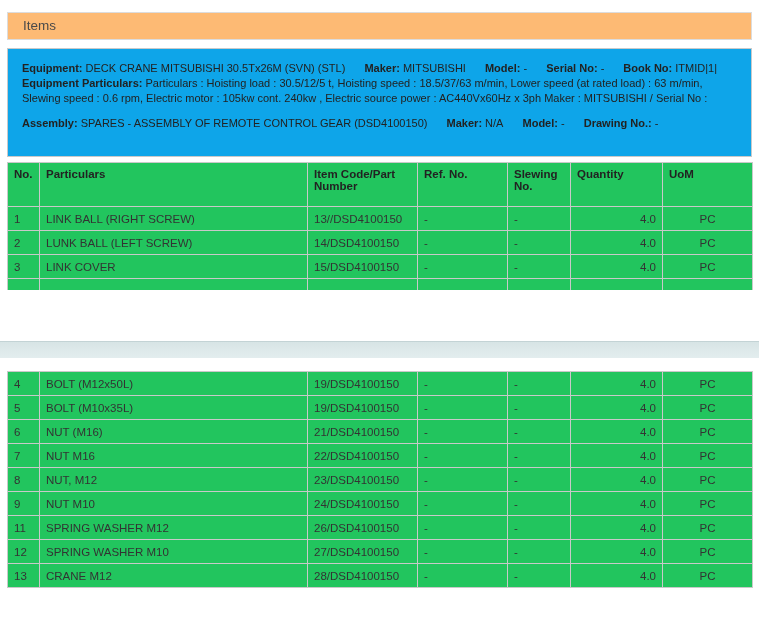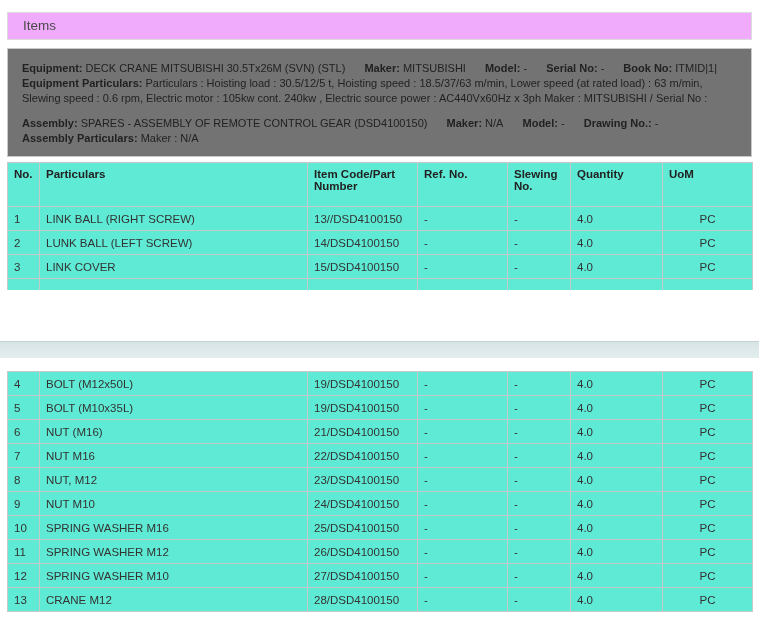--- a/index.html
+++ b/index.html
@@ -4,56 +4,56 @@
 <style>
   html,body{margin:0;padding:0;}
   body{
     width:759px;height:622px;position:relative;overflow:hidden;
     background:#ffffff;color:#333;
     font-family:"Liberation Sans","DejaVu Sans",sans-serif;
   }
   
   .items-bar{
     position:absolute;left:7px;top:12px;width:745px;height:28px;
-    box-sizing:border-box;background:#f0abfc;border:1px solid #dcdcdc;
+    box-sizing:border-box;background:#fdba74;border:1px solid #dcdcdc;
     line-height:26px;padding-left:15px;font-size:13.5px;color:#4a4a4a;
   }
   
   .info-box{
     position:absolute;left:7px;top:48px;width:745px;height:109px;
-    box-sizing:border-box;border:1px solid #c9c9c9;background:#737373;
+    box-sizing:border-box;border:1px solid #c9c9c9;background:#0ea5e9;
     padding:12px 14px;font-size:11px;line-height:15px;color:#222;
   }
   .info-box .lbl{font-weight:bold;}
   .pair{margin-right:16px;white-space:nowrap;}
   .assembly-block{margin-top:10px;}
   
   table.items{
     position:absolute;left:7px;width:745px;table-layout:fixed;
-    border-collapse:collapse;font-size:11.5px;color:#333;background:#5eead4;
+    border-collapse:collapse;font-size:11.5px;color:#333;background:#22c55e;
   }
   table.items th,table.items td{
     border:1px solid #c9c9c9;padding:0 6px;overflow:hidden;white-space:nowrap;
   }
   table.items th{
     font-size:11.5px;font-weight:bold;text-align:left;vertical-align:top;
     padding-top:5px;height:38px;color:#222;white-space:normal;
   }
   table.items td{height:23px;vertical-align:middle;}
   .tbl-top{top:162px;}
   .tbl-top-clip{
     position:absolute;left:0;top:0;width:759px;height:290px;overflow:hidden;
   }
   .tbl-bottom{top:371px;}
   col.c-no{width:32px;} col.c-desc{width:268px;} col.c-item{width:110px;}
   col.c-ref{width:90px;} col.c-drw{width:63px;} col.c-qty{width:92px;}
   col.c-uom{width:90px;}
   td.no,th.no{padding-left:4px;}
   td.desc{padding-left:7px;}
-  td.qty{padding-right:8px;}
+  td.qty{text-align:right;padding-right:8px;}
   th.uom,td.uom{text-align:center;}
   tr.clipped td{height:22px;}
   
   .divider-band{
     position:absolute;left:0;top:341px;width:759px;height:16px;
     background:linear-gradient(180deg,#d7e4e5 0%,#dfeaeb 60%,#e3edee 100%);
     border-top:1px solid #c3d3d5;
   }
 </style>
 </head>
@@ -77,24 +77,20 @@
       <span>Particulars : Hoisting load : 30.5/12/5 t, Hoisting speed : 18.5/37/63 m/min, Lower speed (at rated load) : 63 m/min, Slewing speed : 0.6 rpm, Electric motor : 105kw cont. 240kw , Electric source power : AC440Vx60Hz x 3ph Maker : MITSUBISHI / Serial No :</span>
     </div>
   </div>
   <div class="assembly-block">
     <div>
       <span class="pair"><span class="lbl">Assembly:</span> <span>SPARES - ASSEMBLY OF REMOTE CONTROL GEAR (DSD4100150)</span></span>
       <span class="pair"><span class="lbl">Maker:</span> <span>N/A</span></span>
       <span class="pair"><span class="lbl">Model:</span> <span>-</span></span>
       <span class="pair"><span class="lbl">Drawing No.:</span> <span>-</span></span>
     </div>
-    <div>
-      <span class="lbl">Assembly Particulars:</span>
-      <span>Maker : N/A</span>
-    </div>
   </div>
 </div>
 
 <div class="tbl-top-clip">
   <table class="items tbl-top">
     <colgroup>
       <col class="c-no">
         <col class="c-desc">
         <col class="c-item">
         <col class="c-ref">
@@ -215,29 +211,20 @@
     <tr>
       <td class="no">9</td>
       <td class="desc">NUT M10</td>
       <td>24/DSD4100150</td>
       <td>-</td>
       <td>-</td>
       <td class="qty">4.0</td>
       <td class="uom">PC</td>
     </tr>
     <tr>
-      <td class="no">10</td>
-      <td class="desc">SPRING WASHER M16</td>
-      <td>25/DSD4100150</td>
-      <td>-</td>
-      <td>-</td>
-      <td class="qty">4.0</td>
-      <td class="uom">PC</td>
-    </tr>
-    <tr>
       <td class="no">11</td>
       <td class="desc">SPRING WASHER M12</td>
       <td>26/DSD4100150</td>
       <td>-</td>
       <td>-</td>
       <td class="qty">4.0</td>
       <td class="uom">PC</td>
     </tr>
     <tr>
       <td class="no">12</td>

